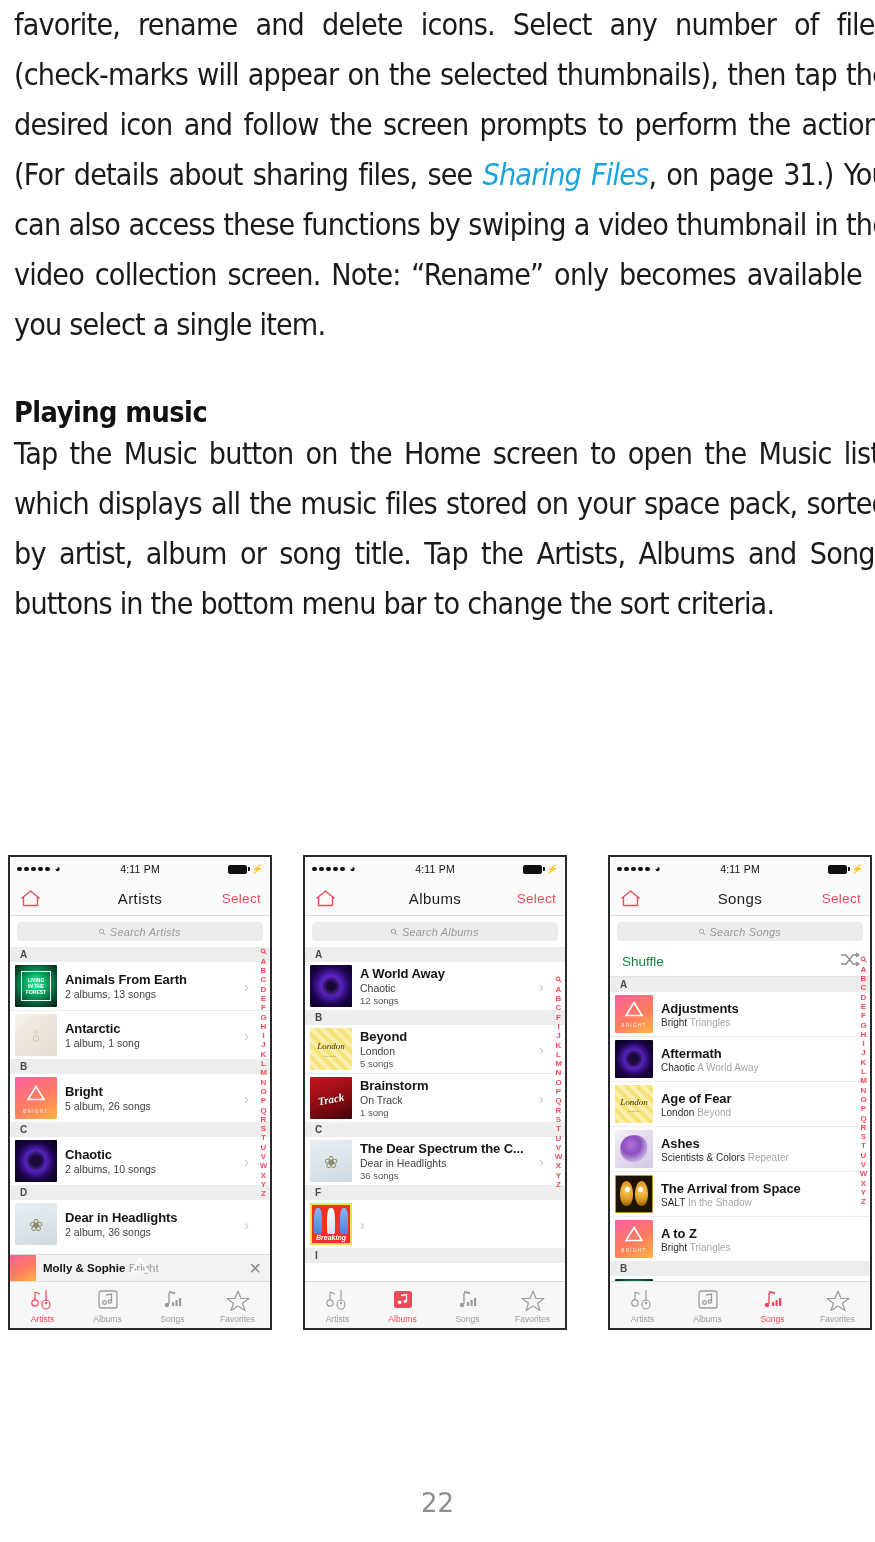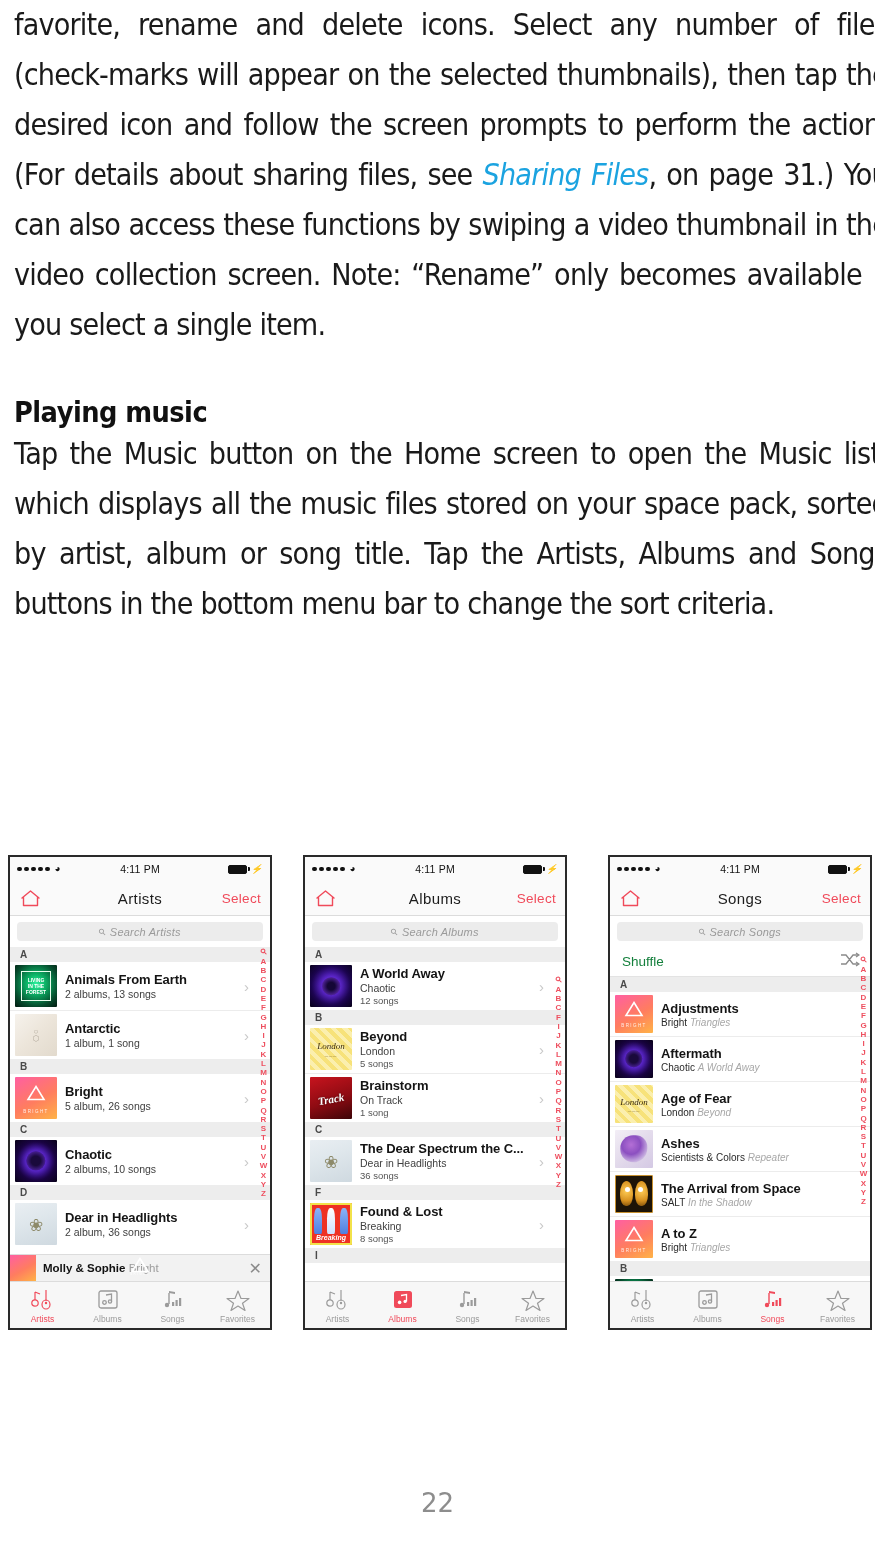--- a/index.html
+++ b/index.html
@@ -124,21 +124,21 @@
   }
   .row.tall .thumb{ width:42px; height:42px; flex:0 0 42px; }
   .meta{ flex:1 1 auto; min-width:0; }
   .t1{
     font-size:13px; font-weight:bold; color:#141414; letter-spacing:-0.1px;
     white-space:nowrap; overflow:hidden; text-overflow:ellipsis;
   }
   .t2{ font-size:10.5px; color:#404040; margin-top:1px; }
   .t3{ font-size:9.5px; color:#555; margin-top:1px; }
   .sub2{ font-size:10px; color:#2a2a2a; margin-top:1px; }
-  .sub2 .dim{ color:#a7a7a7;font-style:italic; }
+  .sub2 .dim{ color:#a7a7a7; }
   .chev{ flex:0 0 auto; color:#c9c9c9; font-size:15px; padding-right:18px; font-weight:300;}
 
   
   .alpha{
     position:absolute; right:1px; top:0; width:11px;
     display:flex; flex-direction:column; align-items:center;
     font-size:8px; font-weight:bold; color:#ee4f5f; line-height:9.3px;
     z-index:5; pointer-events:auto;
   }
   .alpha .mag{ font-size:8px; transform:rotate(-45deg); margin-bottom:0.5px; }
@@ -593,25 +593,20 @@
 
       <div class="sec">F</div>
       <div class="row tall">
         <div class="thumb art-breaking">
           <div class="h1"></div>
             <div class="h2b"></div>
             <div class="h3"></div>
           <div class="cap">Breaking</div>
             <div class="frame"></div>
         </div>
-        <div class="meta">
-          <div class="t1">Found &amp; Lost</div>
-          <div class="t2">Breaking</div>
-          <div class="t3">8 songs</div>
-        </div>
         <span class="chev">›</span>
       </div>
 
       <div class="sec">I</div>
     </div>
 
     <div class="tabbar">
       <div class="tab">
         <span class="ticon">
           <svg width="24" height="23" viewBox="0 0 24 23">

